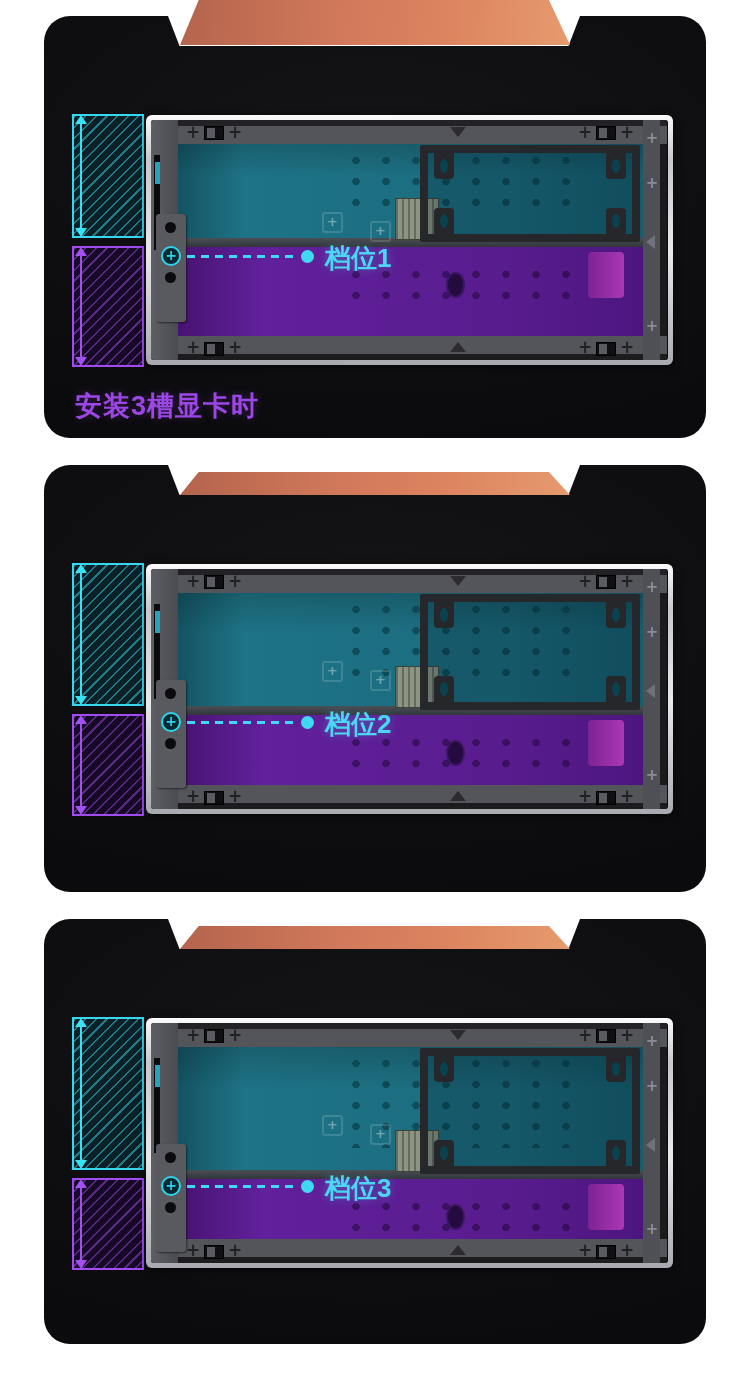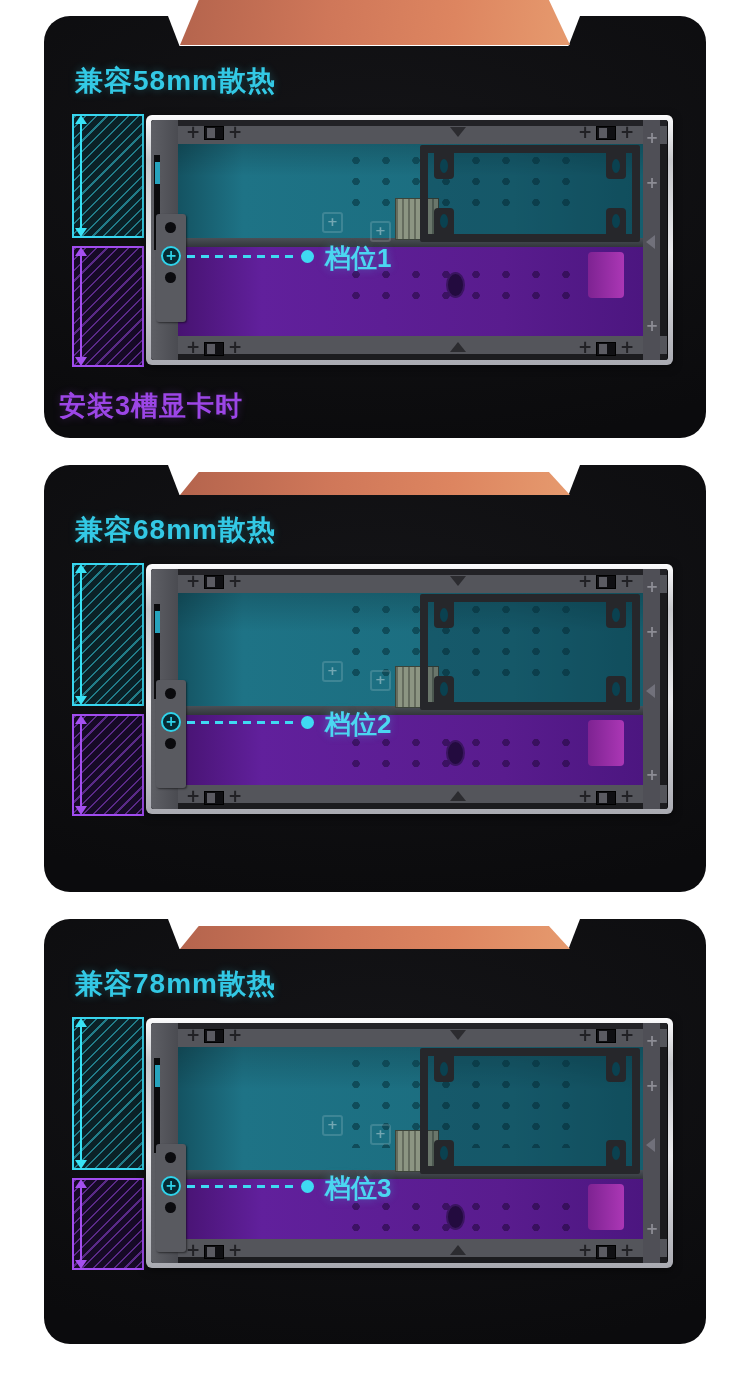--- a/index.html
+++ b/index.html
@@ -20,21 +20,21 @@
   .notch{position:absolute;top:0;left:124px;width:412px;height:30px;background:#ffffff;
          clip-path:polygon(0 0,100% 0,97.2% 100%,2.8% 100%);}
   .cap{position:absolute;left:136px;width:390px;z-index:3;
        background:linear-gradient(97deg,#b4644d 0%,#cf7759 38%,#dd8560 70%,#e69a6e 100%);
        clip-path:polygon(4.8% 0,94.6% 0,100% 100%,0 100%);}
   .p0 .cap{top:-16px;height:45px;}
   .p1 .cap,.p2 .cap{top:7px;height:23px;}
 
   .title{position:absolute;left:31px;top:46px;margin:0;font-size:28px;font-weight:700;
          letter-spacing:1px;color:#33c9e5;text-shadow:0 0 9px rgba(51,201,229,.3);}
-  .blabel{position:absolute;left:15px;top:372px;font-size:27px;font-weight:700;
+  .blabel{position:absolute;left:31px;top:372px;font-size:27px;font-weight:700;
           letter-spacing:1px;color:#9c46e6;text-shadow:0 0 9px rgba(156,70,230,.3);}
 
   
   .measure{position:absolute;left:28px;width:72px;box-sizing:border-box;}
   .m-cyan{top:98px;height:calc(var(--divY) - 98px);border:2px solid #38d6ef;
       background:#0b2127 repeating-linear-gradient(135deg,rgba(56,214,233,.5) 0 1.6px,transparent 1.6px 7.5px);}
   .m-purple{top:calc(var(--divY) + 8px);height:calc(343px - var(--divY));border:2px solid #a14cf0;
       background:#160a26 repeating-linear-gradient(135deg,rgba(163,76,240,.48) 0 1.6px,transparent 1.6px 7.5px);}
   .varrow{position:absolute;left:1px;top:0;bottom:0;width:12px;}
   .varrow .vline{position:absolute;left:5px;top:5px;bottom:5px;width:2px;background:currentColor;}
@@ -117,21 +117,20 @@
   .glabel{position:absolute;left:174px;top:calc(var(--annoI) - 15px);font-size:26px;font-weight:700;
       color:#4bd6f1;text-shadow:0 0 8px rgba(75,214,241,.35);z-index:6;}
 </style>
 </head>
 <body>
 
 <section class="panel p0">
   <div class="card">
     <div class="notch"></div>
     <div class="cap"></div>
-    <h2 class="title">兼容58mm散热</h2>
     <div class="measure m-cyan">
       <span class="varrow">
           <span class="vline"></span>
         </span>
     </div>
     <div class="measure m-purple">
       <span class="varrow">
           <span class="vline"></span>
         </span>
     </div>
@@ -195,21 +194,20 @@
       </div>
     </div>
     <div class="blabel">安装3槽显卡时</div>
   </div>
 </section>
 
 <section class="panel p1">
   <div class="card">
     <div class="notch"></div>
     <div class="cap"></div>
-    <h2 class="title">兼容68mm散热</h2>
     <div class="measure m-cyan">
       <span class="varrow">
           <span class="vline"></span>
         </span>
     </div>
     <div class="measure m-purple">
       <span class="varrow">
           <span class="vline"></span>
         </span>
     </div>
@@ -272,21 +270,20 @@
         <span class="glabel">档位2</span>
       </div>
     </div>
   </div>
 </section>
 
 <section class="panel p2">
   <div class="card">
     <div class="notch"></div>
     <div class="cap"></div>
-    <h2 class="title">兼容78mm散热</h2>
     <div class="measure m-cyan">
       <span class="varrow">
           <span class="vline"></span>
         </span>
     </div>
     <div class="measure m-purple">
       <span class="varrow">
           <span class="vline"></span>
         </span>
     </div>

